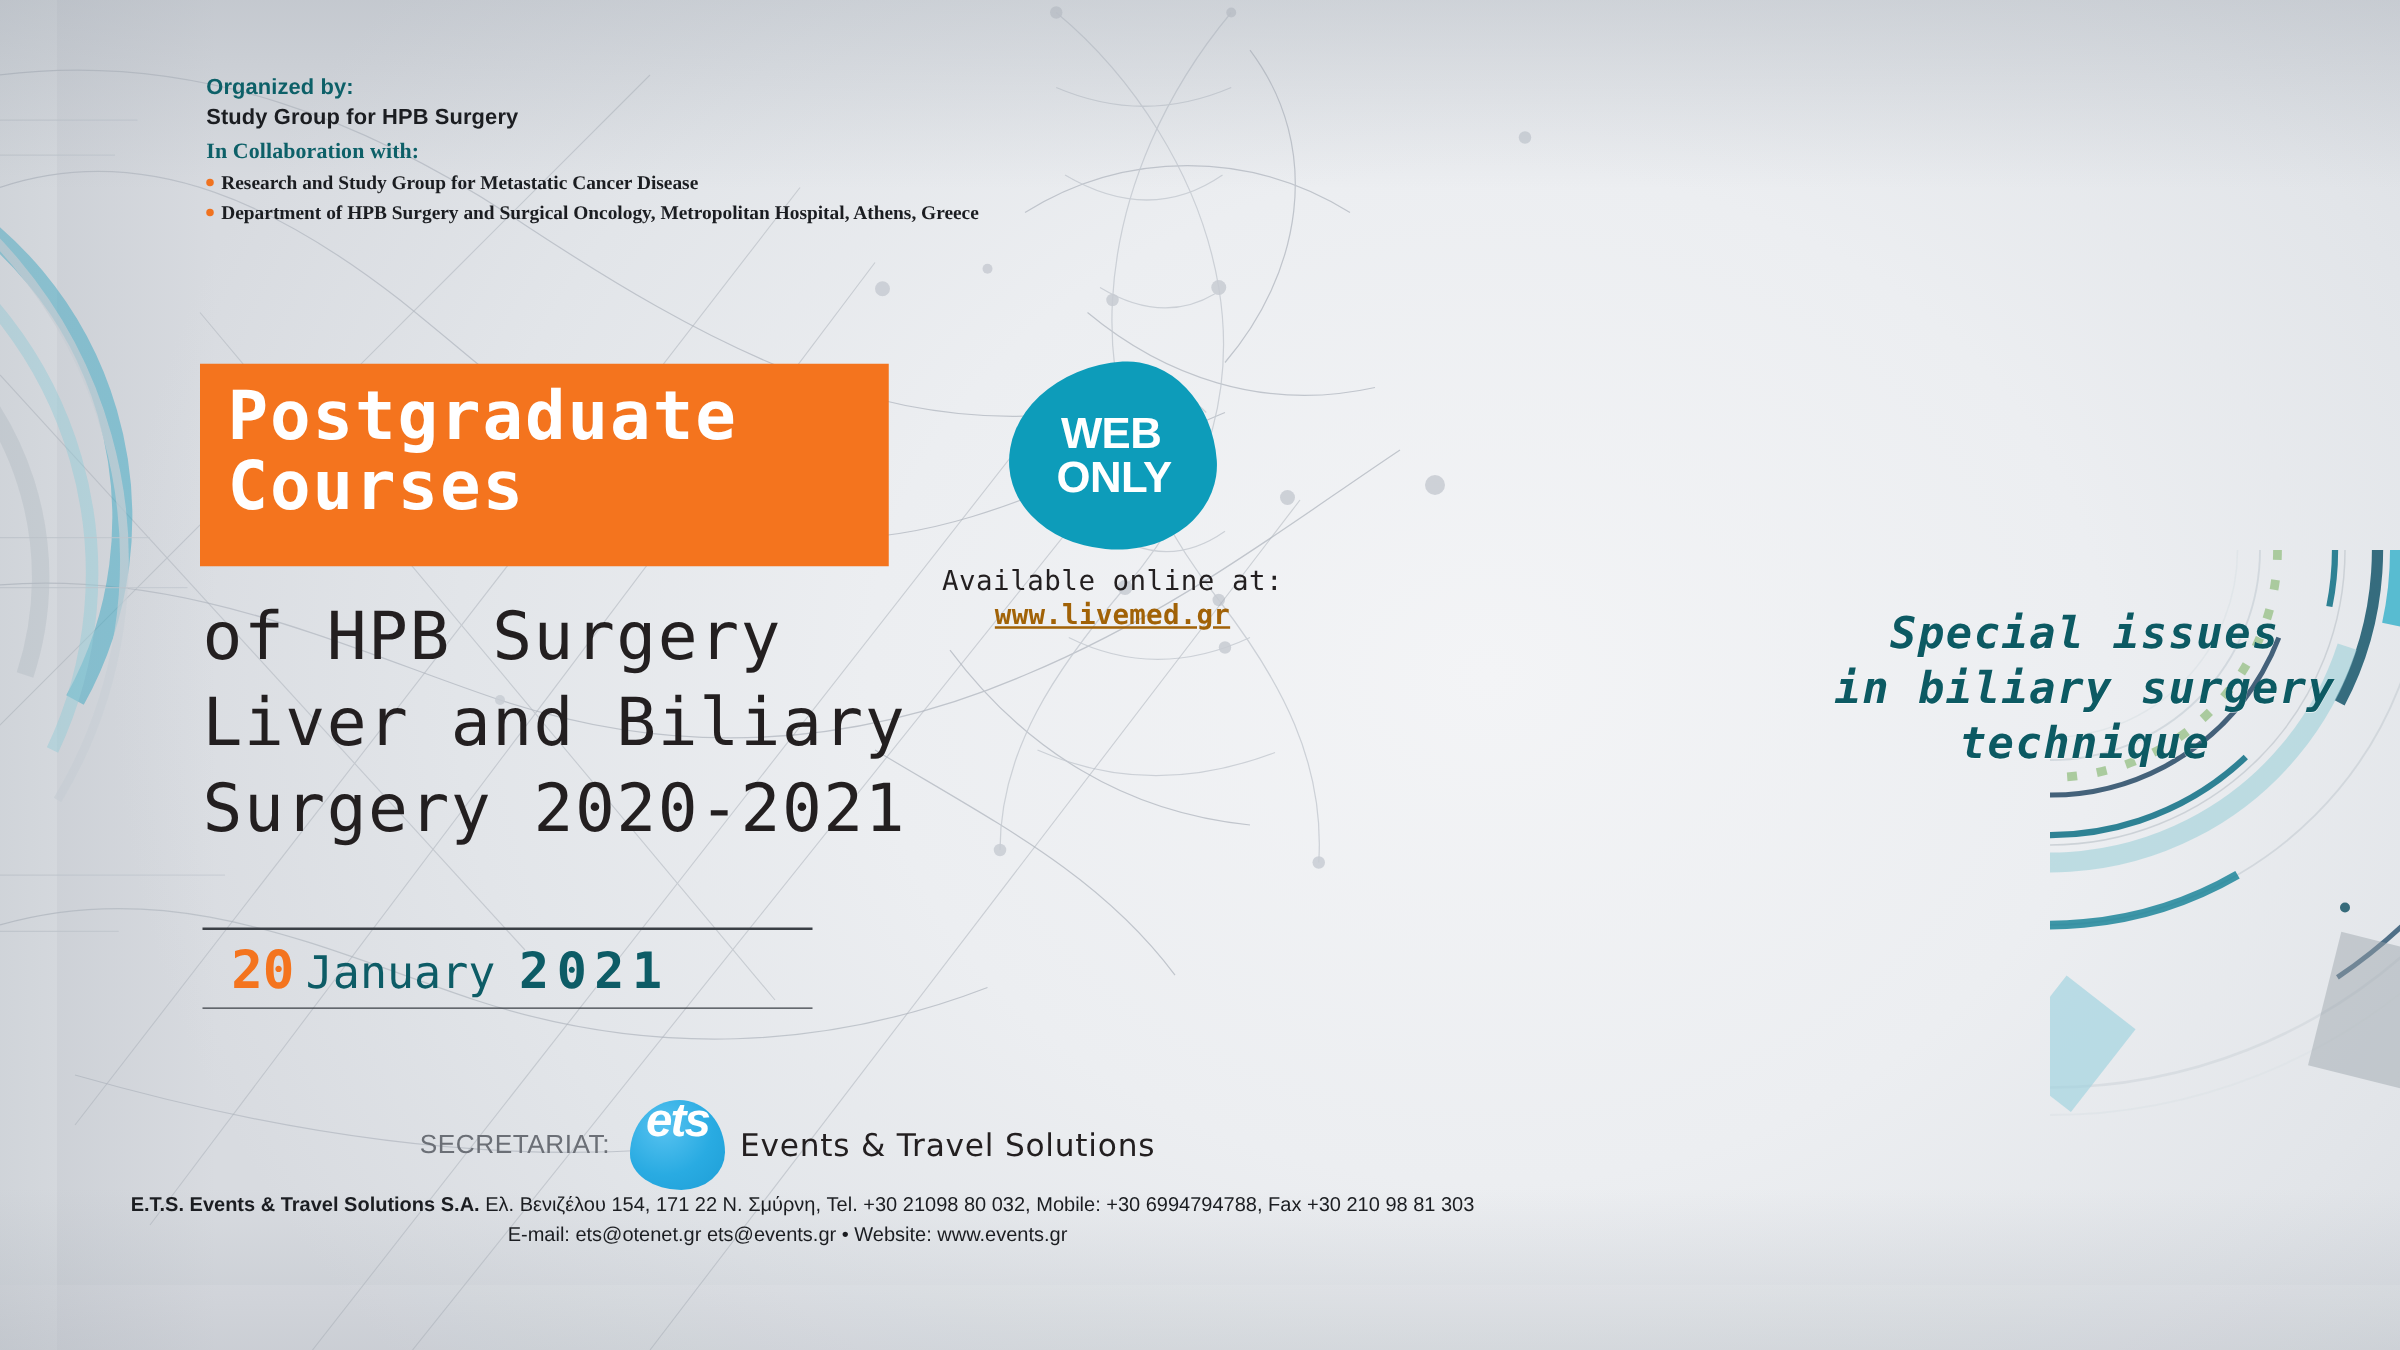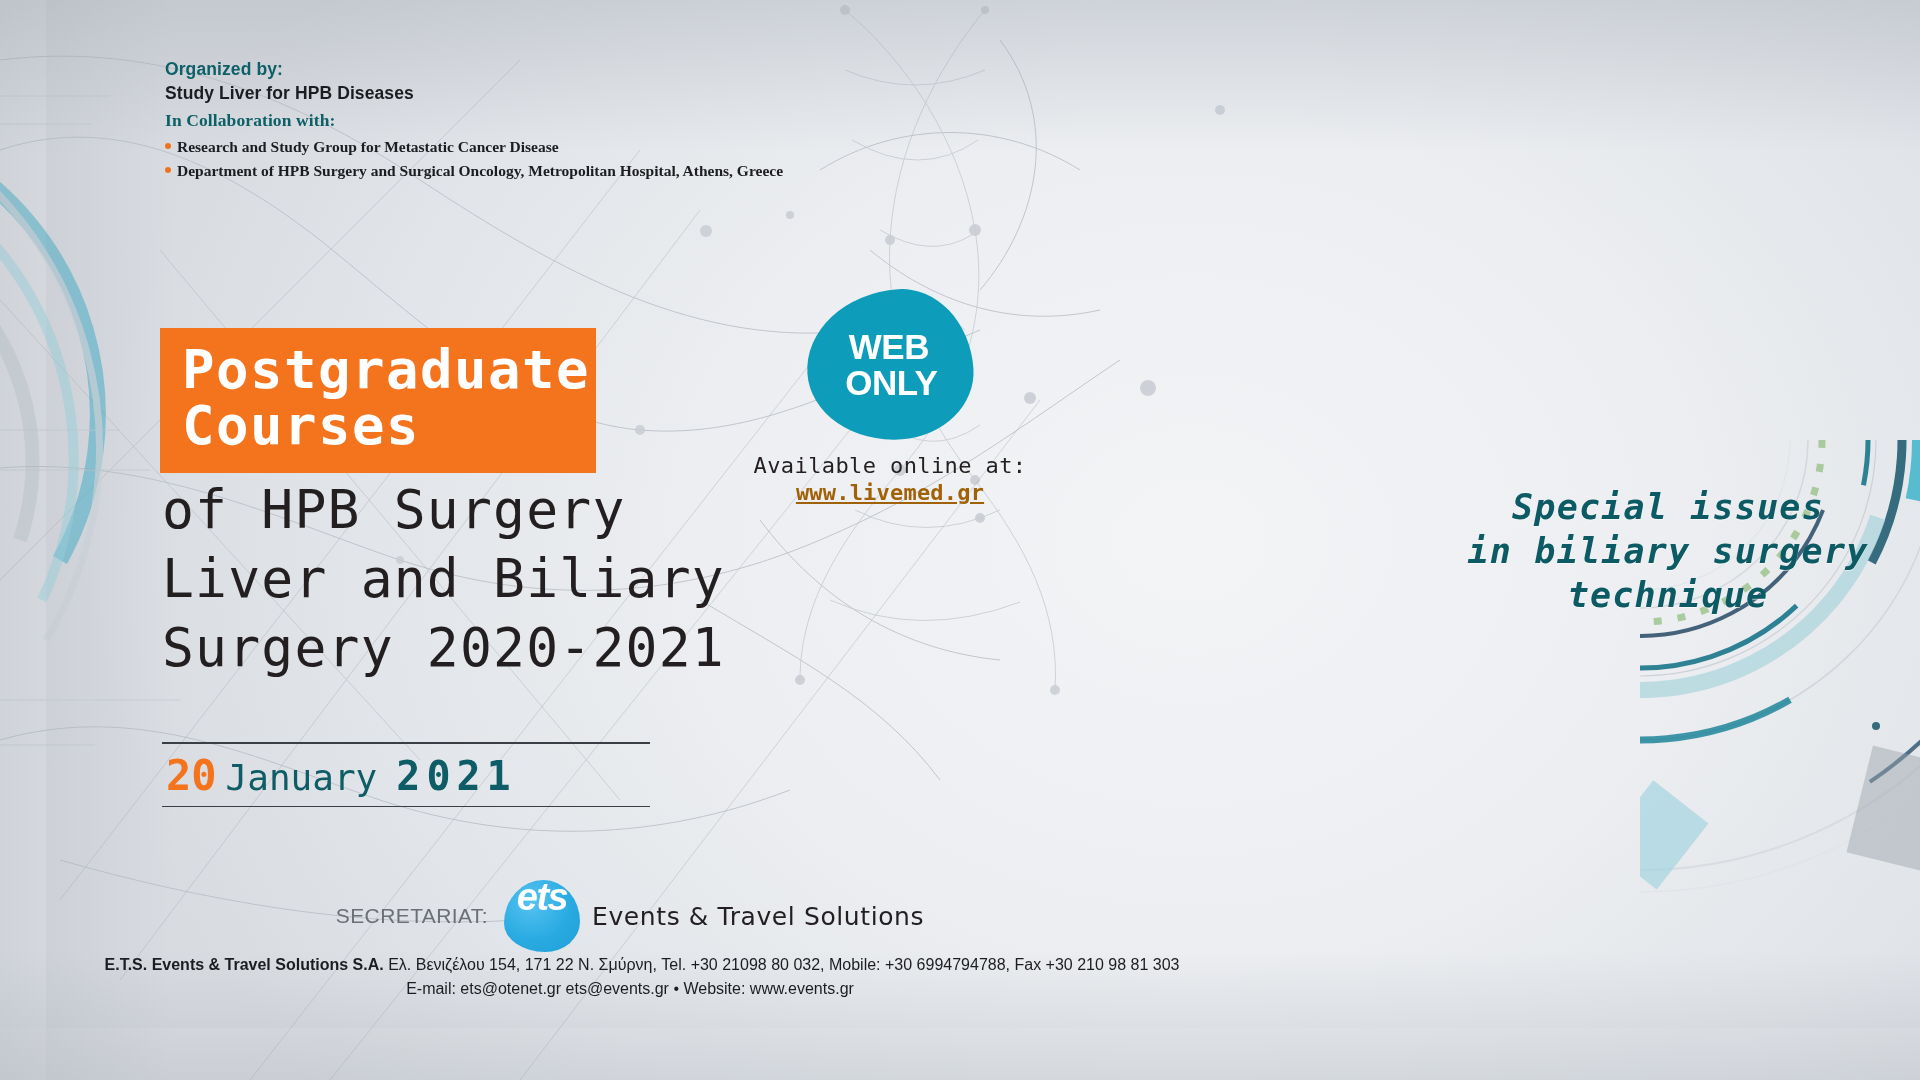--- a/index.html
+++ b/index.html
@@ -50,23 +50,22 @@
     line-height:1.52; position:relative; padding-left:12px;
   }
   .collab-list li .bullet{
     position:absolute; left:0; top:8px; width:6px; height:6px;
     border-radius:50%; background:#f0721f;
   }
 
   
   #title-badge{
     position:absolute; left:160px; top:291px;
-    width:436px; padding:14px 22px 20px 22px;
+    width:551px; padding:14px 22px 37px 22px;
     background:#f4741e;
-    margin-top:37px;
   }
   #title-badge .bline{
     color:#ffffff;
     font-family:"DejaVu Sans Mono", monospace;
     font-size:54px; font-weight:bold;
     letter-spacing:1.5px; line-height:1.03;
     white-space:nowrap;
   }
 
   #title-main{ position:absolute; left:162px; top:476px; }
@@ -78,20 +77,21 @@
     white-space:nowrap;
   }
 
   
   #date-block{ position:absolute; left:162px; top:742px; width:488px; }
   #date-block .rule{ height:1.6px; background:#3a3f45; width:100%; }
   #date-block .rule.bot{ background:#3a3f45; }
   #date-row{
     display:flex; align-items:baseline; gap:9px;
     padding:7px 2px 6px 4px;
+    margin-left:19px;
   }
   .d-day{
     color:#f4741e; font-family:"DejaVu Sans Mono", monospace;
     font-size:42px; font-weight:bold; letter-spacing:0px;
   }
   .d-month{
     color:#0d5c66; font-family:"DejaVu Sans Mono", monospace;
     font-size:36px; font-weight:normal; letter-spacing:0px;
   }
   .d-year{
@@ -331,21 +331,21 @@
       <line x1="-180" y1="-390" x2="-90" y2="-190"></line>
       <line x1="160" y1="-400" x2="80" y2="-195"></line>
     </g>
   </g>
 </svg>
 
 <div id="bg-vign"></div>
 
 <div id="organizers">
   <div class="org-head">Organized by:</div>
-  <div class="org-sub">Study Liver for HPB Diseases</div>
+  <div class="org-sub">Study Group for HPB Surgery</div>
 </div>
 
 <div id="collab">
   <div class="org-head">In Collaboration with:</div>
   <ul class="collab-list">
     <li>
       <span class="bullet"></span>
       <span>Research and Study Group for Metastatic Cancer Disease</span>
     </li>
     <li>

